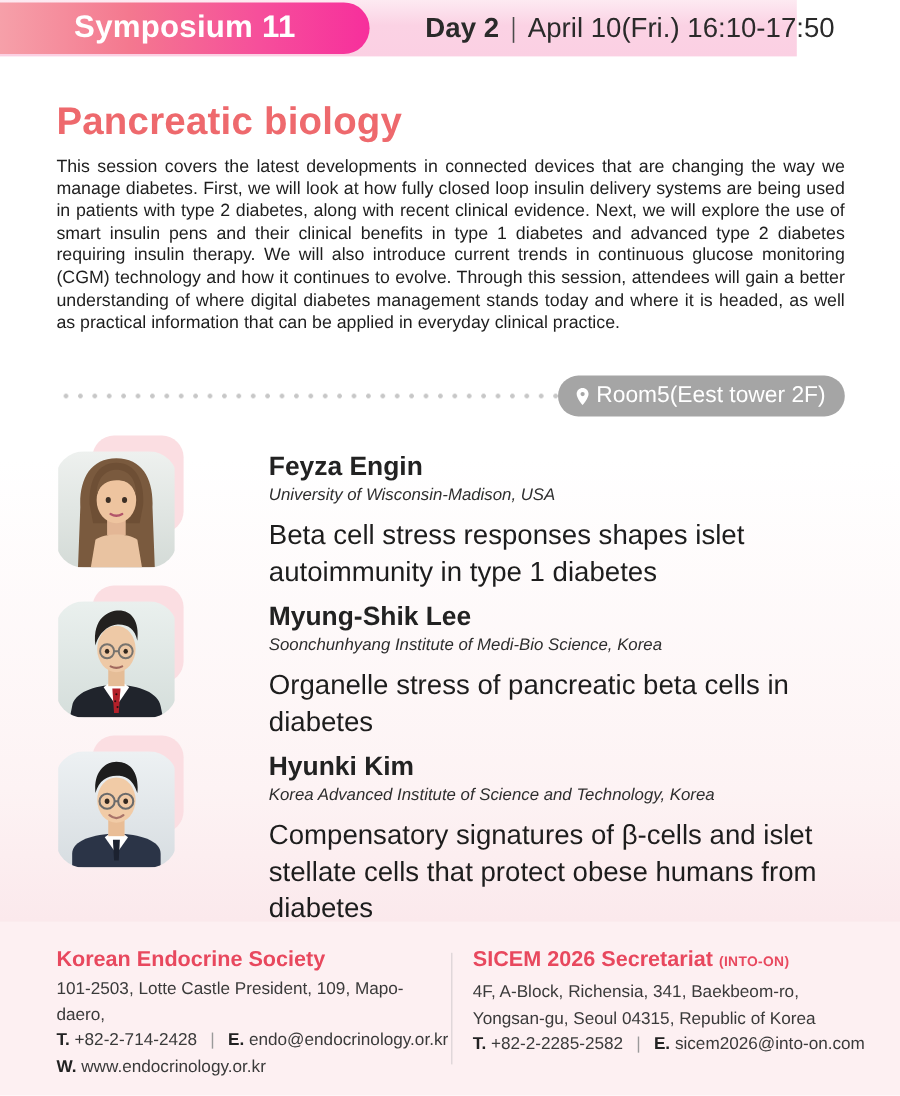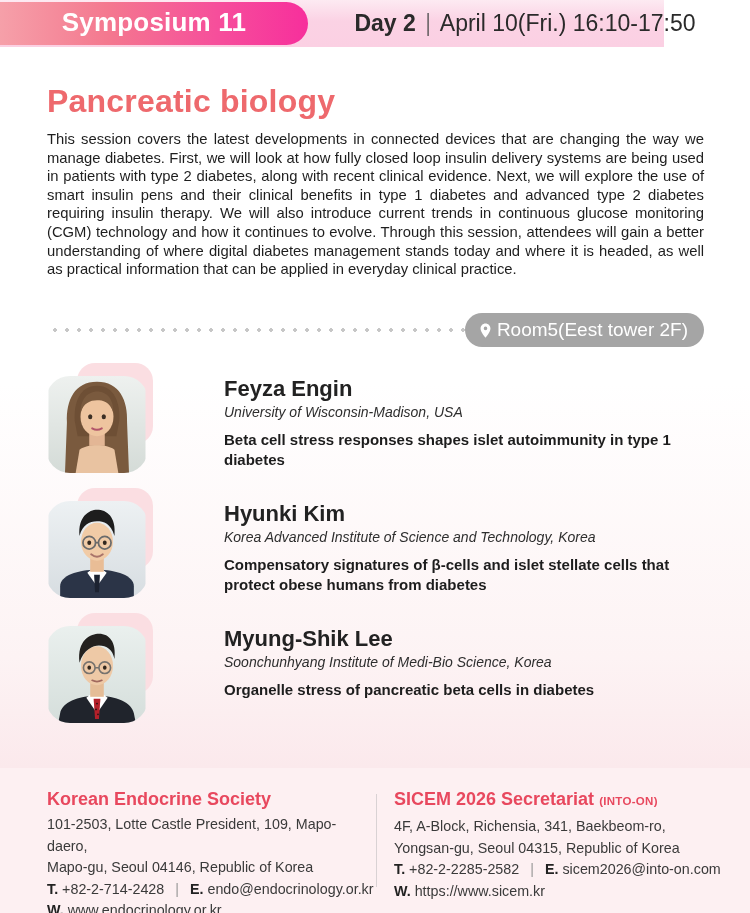--- a/index.html
+++ b/index.html
@@ -79,21 +79,21 @@
   .photo {
     position: absolute; left: 0; top: 13px;
     width: 102px; height: 97px; border-radius: 24px;
     overflow: hidden;
   }
   .photo svg { display: block; width: 102px; height: 97px; }
   .info { padding-top: 14px; padding-left: 44px; width: 526px; }
   .speaker-name { font-size: 22px; font-weight: bold; color: #222222; line-height: 1.1; }
   .speaker-aff { font-size: 14px; color: #2e2e2e; margin-top: 3px; font-style: italic; }
   .speaker-talk {
-    font-size: 15px; font-weight: bold; color: #1d1d1d;
+    font-size: 23px; font-weight: normal; color: #1d1d1d;
     margin-top: 10px; line-height: 1.33;
   }
 
   
   .footer {
     position: absolute; left: 0; top: 768px; width: 750px; height: 145px;
     background: #fdf0f2;
     display: flex;
   }
   .footer-col { padding-top: 21px; font-size: 14.3px; color: #3a3a3a; line-height: 21.4px; }
@@ -161,54 +161,20 @@
             <ellipse cx="57" cy="42" rx="2.2" ry="2.6" fill="#3c2f25"></ellipse>
             <path d="M45 54 Q50 57 55 54" stroke="#b2556a" stroke-width="2" fill="none" stroke-linecap="round"></path>
             <path d="M28 100 L32 76 C40 70 60 70 68 76 L72 100 Z" fill="#e9c3a1"></path>
           </svg>
         </div>
       </div>
       <div class="info">
         <h2 class="speaker-name">Feyza Engin</h2>
         <div class="speaker-aff">University of Wisconsin-Madison, USA</div>
         <div class="speaker-talk">Beta cell stress responses shapes islet autoimmunity in type 1 diabetes</div>
-      </div>
-    </section>
-
-    <section class="speaker">
-      <div class="photo-wrap">
-        <div class="deco"></div>
-        <div class="photo">
-          <svg viewBox="0 0 100 100">
-            <defs>
-                <linearGradient id="bg2" x1="0" y1="0" x2="0" y2="1">
-              <stop offset="0" stop-color="#edf1f3"></stop>
-                  <stop offset="1" stop-color="#d7dde1"></stop>
-            </linearGradient>
-              </defs>
-            <rect width="100" height="100" fill="url(#bg2)"></rect>
-            <path d="M12 100 L12 88 C12 77 30 71 50 71 C70 71 88 77 88 88 L88 100 Z" fill="#2b3447"></path>
-            <path d="M40 74 L50 88 L60 74 L56 71 L44 71 Z" fill="#ffffff"></path>
-            <path d="M47 76 L53 76 L52 94 L48 94 Z" fill="#1c2230"></path>
-            <rect x="43" y="58" width="14" height="15" fill="#e9bd96"></rect>
-            <ellipse cx="50" cy="42" rx="16.5" ry="19.5" fill="#f1cba6"></ellipse>
-            <path d="M32 36 C30 16 42 9 50 9 C60 9 70 16 68 36 C64 23 57 21 50 21 C42 21 35 25 32 36 Z" fill="#1d1d1d"></path>
-            <circle cx="42" cy="43" r="6.5" fill="none" stroke="#6b6b6b" stroke-width="1.8"></circle>
-            <circle cx="58" cy="43" r="6.5" fill="none" stroke="#6b6b6b" stroke-width="1.8"></circle>
-            <path d="M48.5 43 L51.5 43" stroke="#6b6b6b" stroke-width="1.8"></path>
-            <ellipse cx="42" cy="43" rx="2" ry="2.3" fill="#32281f"></ellipse>
-            <ellipse cx="58" cy="43" rx="2" ry="2.3" fill="#32281f"></ellipse>
-            <path d="M44 55 Q50 60 56 55" stroke="#a9746a" stroke-width="2" fill="none" stroke-linecap="round"></path>
-          </svg>
-        </div>
-      </div>
-      <div class="info">
-        <h2 class="speaker-name">Hyunki Kim</h2>
-        <div class="speaker-aff">Korea Advanced Institute of Science and Technology, Korea</div>
-        <div class="speaker-talk">Compensatory signatures of β-cells and islet stellate cells that protect obese humans from diabetes</div>
       </div>
     </section>
 
     <section class="speaker">
       <div class="photo-wrap">
         <div class="deco"></div>
         <div class="photo">
           <svg viewBox="0 0 100 100">
             <defs>
                 <linearGradient id="bg3" x1="0" y1="0" x2="0" y2="1">
@@ -234,27 +200,60 @@
             <path d="M45 56 Q50 58.5 55 56" stroke="#a1695e" stroke-width="1.8" fill="none" stroke-linecap="round"></path>
           </svg>
         </div>
       </div>
       <div class="info">
         <h2 class="speaker-name">Myung-Shik Lee</h2>
         <div class="speaker-aff">Soonchunhyang Institute of Medi-Bio Science, Korea</div>
         <div class="speaker-talk">Organelle stress of pancreatic beta cells in diabetes</div>
       </div>
     </section>
+
+    <section class="speaker">
+      <div class="photo-wrap">
+        <div class="deco"></div>
+        <div class="photo">
+          <svg viewBox="0 0 100 100">
+            <defs>
+                <linearGradient id="bg2" x1="0" y1="0" x2="0" y2="1">
+              <stop offset="0" stop-color="#edf1f3"></stop>
+                  <stop offset="1" stop-color="#d7dde1"></stop>
+            </linearGradient>
+              </defs>
+            <rect width="100" height="100" fill="url(#bg2)"></rect>
+            <path d="M12 100 L12 88 C12 77 30 71 50 71 C70 71 88 77 88 88 L88 100 Z" fill="#2b3447"></path>
+            <path d="M40 74 L50 88 L60 74 L56 71 L44 71 Z" fill="#ffffff"></path>
+            <path d="M47 76 L53 76 L52 94 L48 94 Z" fill="#1c2230"></path>
+            <rect x="43" y="58" width="14" height="15" fill="#e9bd96"></rect>
+            <ellipse cx="50" cy="42" rx="16.5" ry="19.5" fill="#f1cba6"></ellipse>
+            <path d="M32 36 C30 16 42 9 50 9 C60 9 70 16 68 36 C64 23 57 21 50 21 C42 21 35 25 32 36 Z" fill="#1d1d1d"></path>
+            <circle cx="42" cy="43" r="6.5" fill="none" stroke="#6b6b6b" stroke-width="1.8"></circle>
+            <circle cx="58" cy="43" r="6.5" fill="none" stroke="#6b6b6b" stroke-width="1.8"></circle>
+            <path d="M48.5 43 L51.5 43" stroke="#6b6b6b" stroke-width="1.8"></path>
+            <ellipse cx="42" cy="43" rx="2" ry="2.3" fill="#32281f"></ellipse>
+            <ellipse cx="58" cy="43" rx="2" ry="2.3" fill="#32281f"></ellipse>
+            <path d="M44 55 Q50 60 56 55" stroke="#a9746a" stroke-width="2" fill="none" stroke-linecap="round"></path>
+          </svg>
+        </div>
+      </div>
+      <div class="info">
+        <h2 class="speaker-name">Hyunki Kim</h2>
+        <div class="speaker-aff">Korea Advanced Institute of Science and Technology, Korea</div>
+        <div class="speaker-talk">Compensatory signatures of β-cells and islet stellate cells that protect obese humans from diabetes</div>
+      </div>
+    </section>
   </div>
 
   <footer class="footer">
     <div class="footer-col left">
       <div class="footer-heading">Korean Endocrine Society</div>
       <div>101-2503, Lotte Castle President, 109, Mapo-daero,</div>
-      <div>Mapo-gu, Seoul 04146, Republic of Korea</div>
       <div class="contact-line">
         <span class="flabel">T.</span>
         <span>+82-2-714-2428</span>
         <span class="fsep">|</span>
         <span class="flabel">E.</span>
         <span>endo@endocrinology.or.kr</span>
       </div>
       <div>
         <span class="flabel">W.</span>
         <span>www.endocrinology.or.kr</span>
@@ -270,20 +269,16 @@
       </div>
       <div>4F, A-Block, Richensia, 341, Baekbeom-ro,</div>
       <div>Yongsan-gu, Seoul 04315, Republic of Korea</div>
       <div class="contact-line">
         <span class="flabel">T.</span>
         <span>+82-2-2285-2582</span>
         <span class="fsep">|</span>
         <span class="flabel">E.</span>
         <span>sicem2026@into-on.com</span>
       </div>
-      <div>
-        <span class="flabel">W.</span>
-        <span>https://www.sicem.kr</span>
-      </div>
     </div>
   </footer>
 
 </div>
 
 </body></html>

